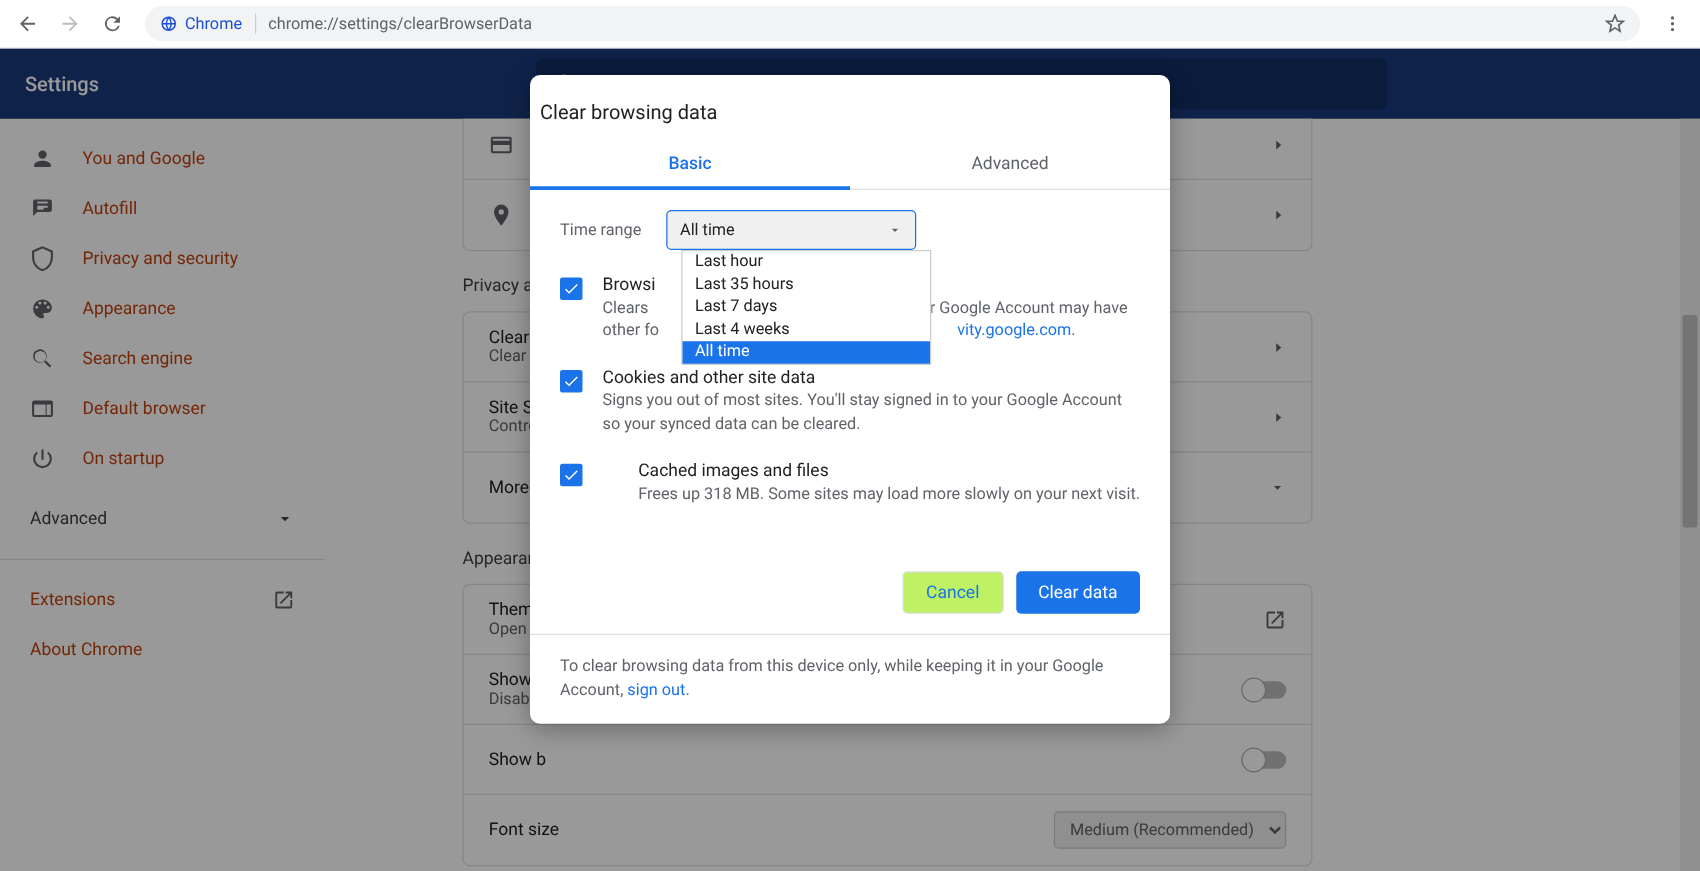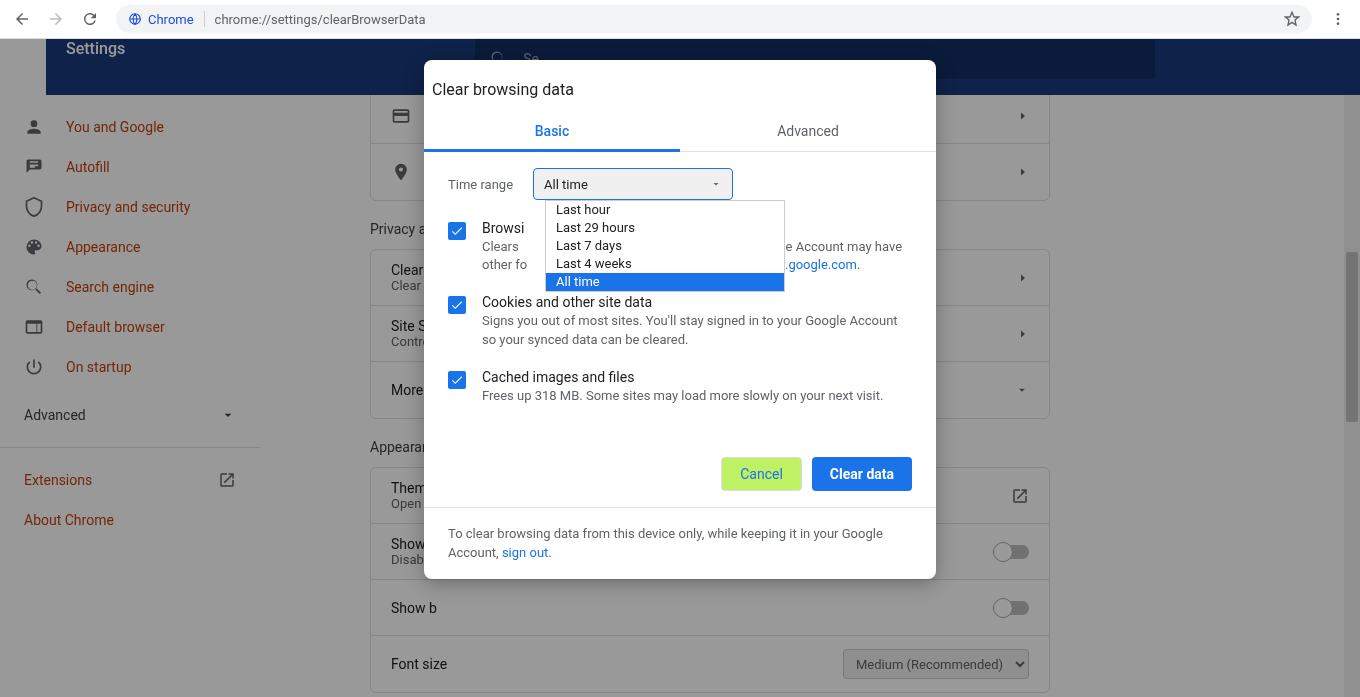--- a/index.html
+++ b/index.html
@@ -11,21 +11,21 @@
 .nav-arrow.disabled { color: #bcbcbc; }
 .reload { width: 28px; height: 28px; display: flex; align-items: center; justify-content: center; color: #5f6368; }
 .omnibox { flex: 1; height: 28px; background: #f1f3f4; border-radius: 14px; display: flex; align-items: center; padding: 0 12px; gap: 10px; margin: 0 6px; }
 .omnibox .secure { display:flex; gap:6px; color:#1d4ed8; font-size:13px; }
 .omnibox .divider { width:1px; height:16px; background:#ccc; }
 .omnibox .url { color:#5f6368; font-size:13px; }
 .star { color:#5f6368; }
 .menu-dots { width: 28px; display:flex; align-items:center; justify-content:center; color:#5f6368; }
 
 
-.settings-header { height: 56px; background: #1a3a7a; display:flex; align-items:flex-start; padding: 0 20px; gap: 30px; margin-left: 46px; }
+.settings-header { height: 56px; background: #1a3a7a; display:flex; align-items:center; padding: 0 20px; gap: 30px; }
 .settings-title { color:#fff; font-size:16px; font-weight:500; }
 .search-box { flex: 0 0 680px; height: 40px; background: #132d64; border-radius: 4px; display:flex; align-items:center; padding: 0 14px; gap:14px; margin-left: 320px; }
 .search-box svg { color:#9aa8c7; }
 .search-box span { color:#9aa8c7; font-size:14px; }
 
 
 .main { display:flex; height: calc(697px - 39px - 56px); position: relative; }
 
 
 .sidebar { width: 260px; padding: 12px 0; }
@@ -63,35 +63,35 @@
 .dialog-tabs { display:flex; border-bottom:1px solid #e0e0e0; }
 .dialog-tab { flex:1; text-align:center; padding: 12px 0; font-size:14px; color:#5f6368; cursor:pointer; position:relative; }
 .dialog-tab.active { color:#1a73e8; font-weight:500; }
 .dialog-tab.active::after { content:''; position:absolute; bottom:-1px; left:0; right:0; height:3px; background:#1a73e8; }
 
 .dialog-body { padding: 16px 24px; }
 .time-range-row { display:flex; align-items:center; gap:20px; margin-bottom:20px; position:relative; }
 .time-range-label { font-size:13px; color:#5f6368; }
 .time-select { width:200px; height:32px; border:1px solid #1a73e8; border-radius:4px; display:flex; align-items:center; justify-content:space-between; padding:0 10px; font-size:13px; color:#202124; background:#f0f0f0; }
 
-.dropdown { position:absolute; top:32px; left:97px; width:240px; background:#fff; border:1px solid #ccc; z-index:20; }
+.dropdown { position:absolute; top:32px; left:97px; width:200px; background:#fff; border:1px solid #ccc; z-index:20; }
 .dropdown-item { padding: 1px 10px; font-size:13px; color:#202124; cursor:pointer; line-height:16px; }
 .dropdown-item.selected { background:#1a73e8; color:#fff; }
 
-.check-item { display:flex; gap:16px; margin-bottom:20px; }
+.check-item { display:flex; gap:16px; margin-bottom:20px;justify-content:space-between; }
 .checkbox { width:18px; height:18px; background:#1a73e8; border-radius:2px; display:flex; align-items:center; justify-content:center; flex-shrink:0; margin-top:2px; }
 .checkbox svg { color:#fff; }
 .check-text .check-title { font-size:14px; color:#202124; margin-bottom:2px; }
 .check-text .check-desc { font-size:13px; color:#5f6368; line-height:1.4; }
 .check-text .check-desc a { color:#1a73e8; text-decoration:none; }
 
 .dialog-actions { display:flex; justify-content:flex-end; gap:10px; padding: 16px 24px; }
 .btn { height:34px; padding:0 18px; border-radius:4px; font-size:14px; cursor:pointer; display:flex; align-items:center; }
 .btn-cancel { background:#bef264; border:1px solid #dadce0; color:#1a73e8; }
-.btn-primary { background:#1a73e8; border:none; color:#fff; font-weight:700; }
+.btn-primary { background:#1a73e8; border:none; color:#fff; font-weight:400; }
 
 .dialog-footer { border-top:1px solid #e0e0e0; padding:16px 24px; font-size:13px; color:#5f6368; line-height:1.5; }
 .dialog-footer a { color:#1a73e8; text-decoration:none; }
 
 
 .scrollbar-track { position:absolute; right:0; top:95px; bottom:0; width:16px; background:#f1f1f1; }
 .scrollbar-thumb { position:absolute; right:2px; top:252px; width:12px; height:170px; background:#c1c1c1; border-radius:2px; }
 
 svg { display:block; }
 </style>
@@ -332,21 +332,21 @@
     <div class="time-range-row">
       <span class="time-range-label">Time range</span>
       <div class="time-select">
         <span>All time</span>
         <svg width="12" height="12" viewBox="0 0 24 24">
             <path fill="#5f6368" d="M7 10l5 5 5-5z"></path>
           </svg>
       </div>
       <div class="dropdown">
         <div class="dropdown-item">Last hour</div>
-        <div class="dropdown-item">Last 29 hours</div>
+        <div class="dropdown-item">Last 35 hours</div>
         <div class="dropdown-item">Last 7 days</div>
         <div class="dropdown-item">Last 4 weeks</div>
         <div class="dropdown-item selected">All time</div>
       </div>
     </div>
 
     <div class="check-item">
       <div class="checkbox">
         <svg width="14" height="14" viewBox="0 0 24 24">
             <path fill="currentColor" d="M9 16.17L4.83 12l-1.42 1.41L9 19 21 7l-1.41-1.41z"></path>

